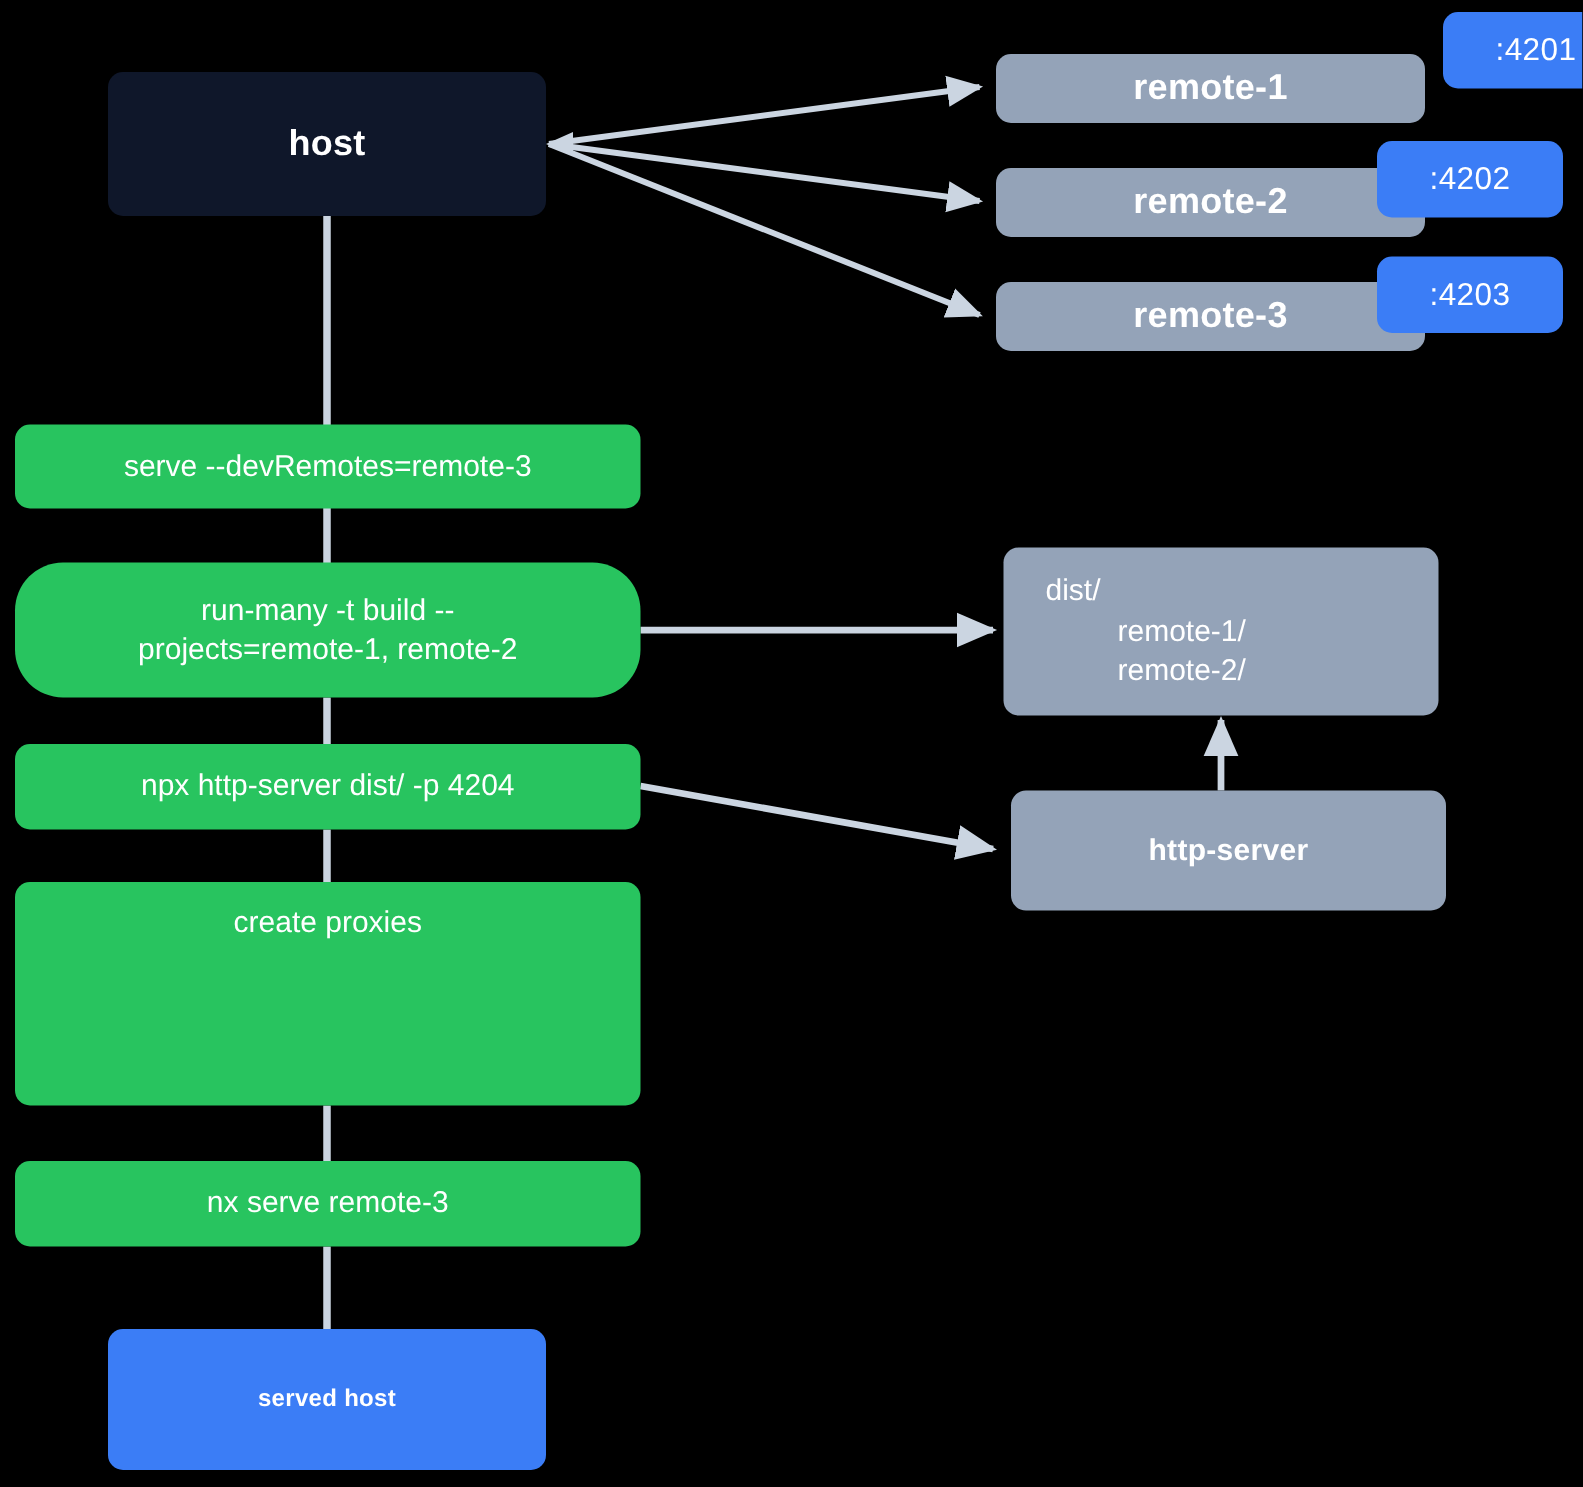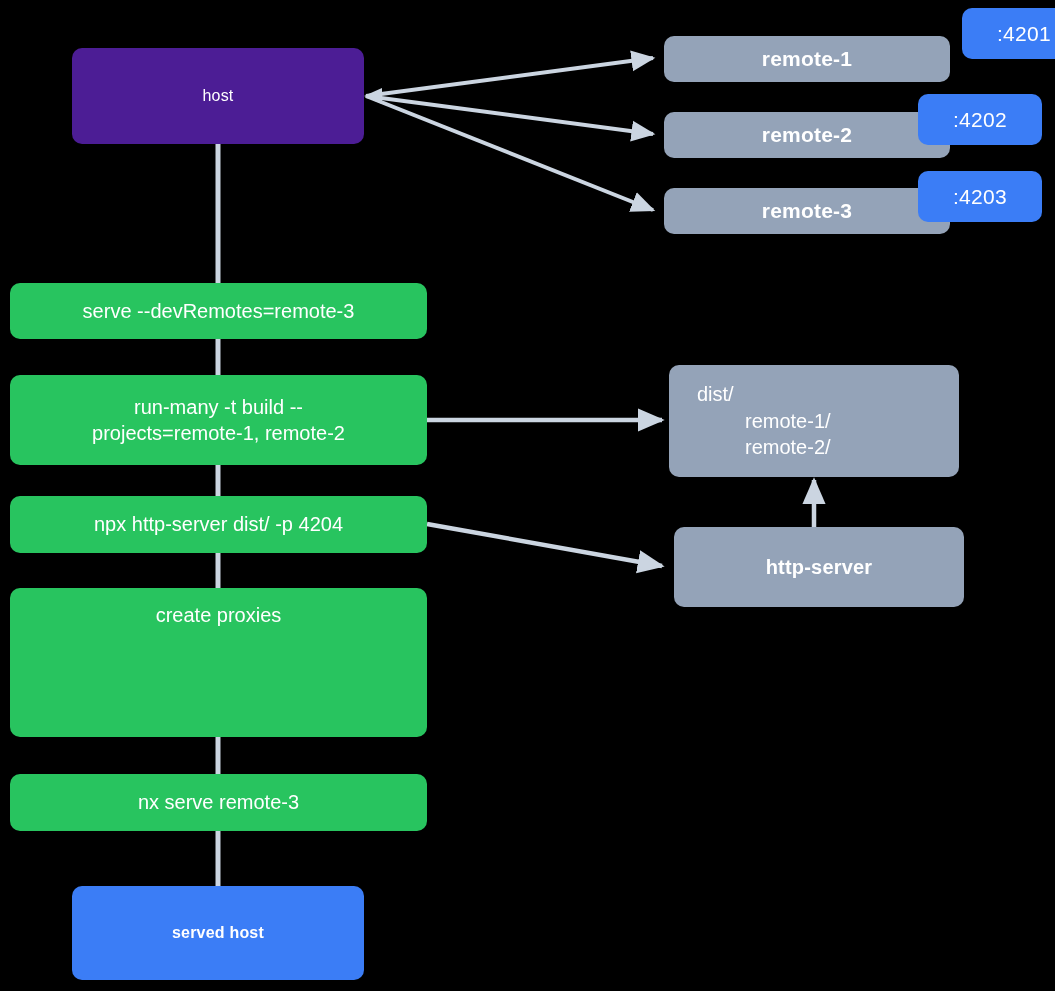--- a/index.html
+++ b/index.html
@@ -31,35 +31,35 @@
     display: flex;
     flex-direction: column;
     align-items: center;
     justify-content: center;
     color: #ffffff;
     text-align: center;
     line-height: 1.32;
     z-index: 3;
   }
   .node.host-node {
-    background: #4c1d95;
-    font-weight: normal;
-    font-size: 16px;
+    background: #0f172a;
+    font-weight: bold;
+    font-size: 24px;
     letter-spacing: 0.2px;
   }
   .node.served-node {
     background: #3B7DF6;
     font-weight: bold;
     font-size: 16px;
     letter-spacing: 0.2px;
   }
   .node.remote-node {
     background: #94A3B8;
     font-weight: bold;
-    font-size: 21px;
+    font-size: 24px;
     letter-spacing: 0.2px;
   }
   .node.cmd-node {
     background: #28C45F;
     font-weight: normal;
     font-size: 20px;
   }
   .node.artifact-node {
     background: #94A3B8;
     font-weight: normal;
@@ -177,21 +177,21 @@
     <span>remote-3</span>
   </div>
   <div class="badge" style="left:918px; top:171px; width:124px; height:51px;">
     <span>:4203</span>
   </div>
 
   <div class="node cmd-node" style="left:10px; top:283px; width:417px; height:56px;">
     <span>serve --devRemotes=remote-3</span>
   </div>
 
-  <div class="node cmd-node" style="left:10px; top:375px; width:417px; height:90px;">
+  <div class="node cmd-node" style="left:10px; top:375px; width:417px; height:90px;border-radius:32px;">
     <span class="cmd-line">run-many -t build --</span>
     <span class="cmd-line">projects=remote-1, remote-2</span>
   </div>
 
   <div class="node cmd-node" style="left:10px; top:496px; width:417px; height:57px;">
     <span>npx http-server dist/ -p 4204</span>
   </div>
 
   <div class="node cmd-node" style="left:10px; top:588px; width:417px; height:149px; justify-content:flex-start; padding-top:14px;">
     <span>create proxies</span>

